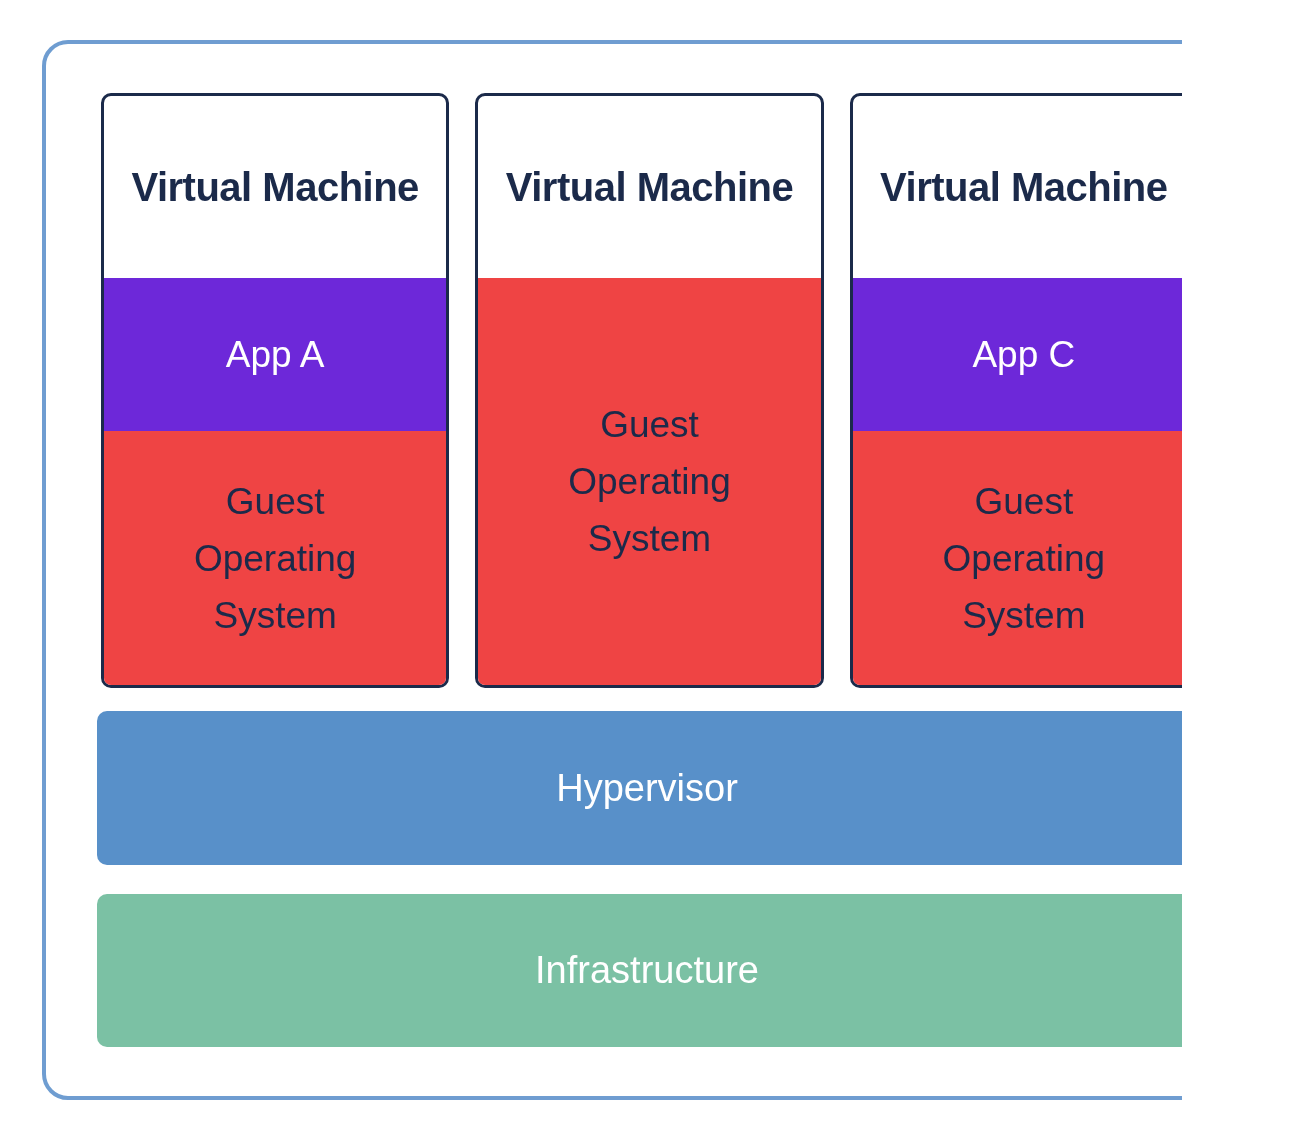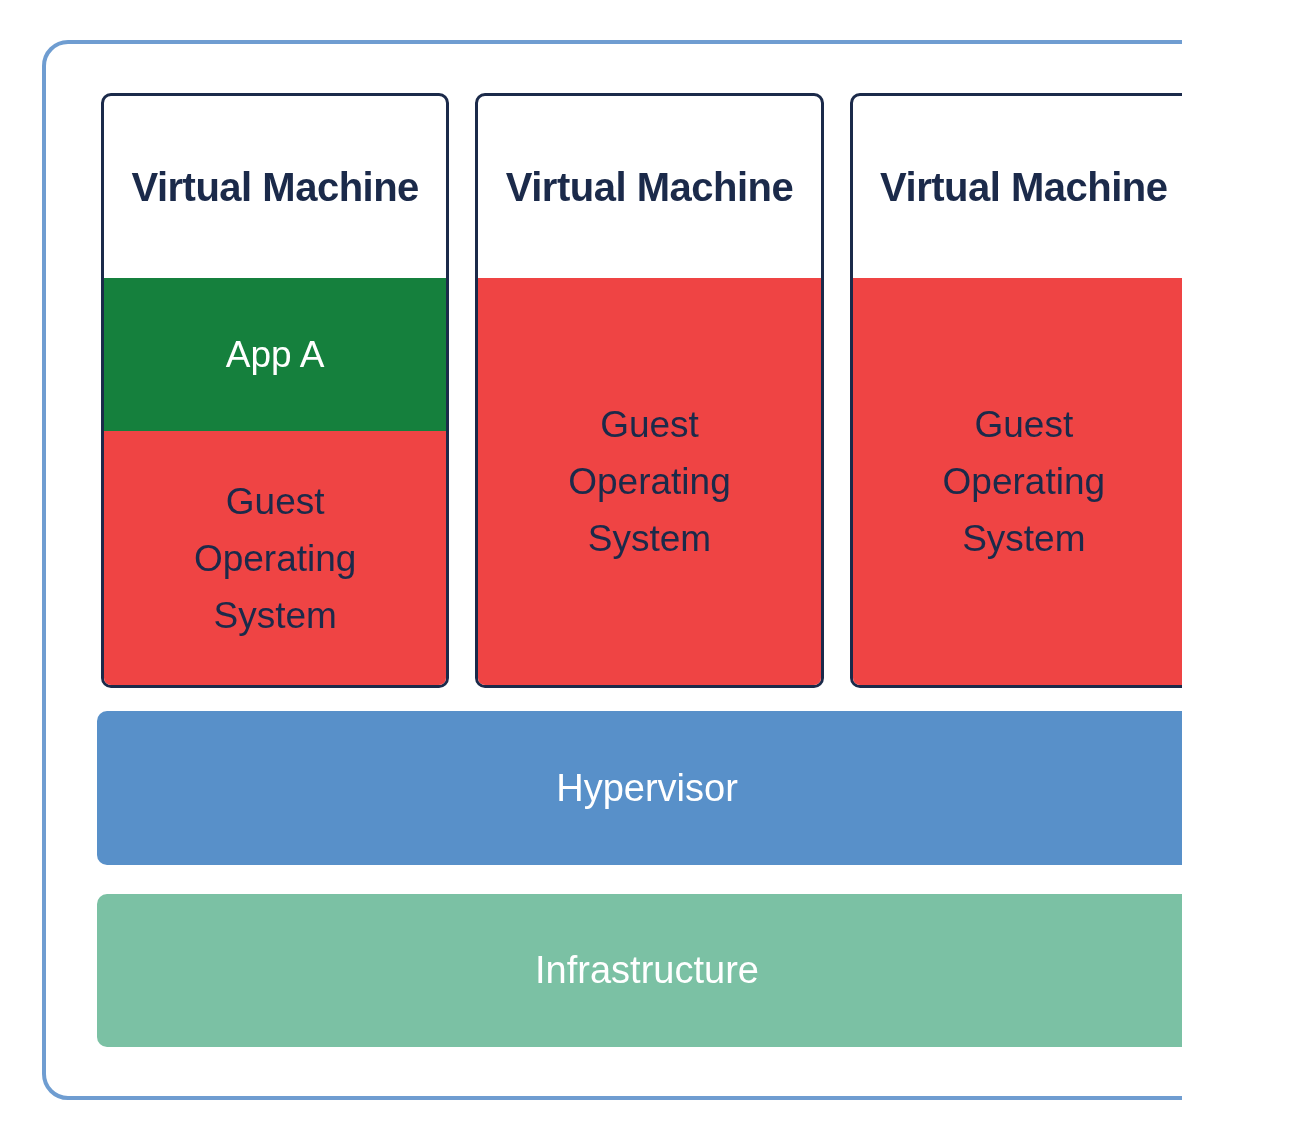--- a/index.html
+++ b/index.html
@@ -53,21 +53,21 @@
     align-items: center;
     justify-content: center;
     font-size: 40px;
     font-weight: 700;
     color: #1B2A4A;
     letter-spacing: -0.5px;
     white-space: nowrap;
   }
   .vm-app {
     flex: 0 0 153px;
-    background: #15803d;
+    background: #6d28d9;
     display: flex;
     align-items: center;
     justify-content: center;
     font-size: 37px;
     color: #ffffff;
   }
   .vm-os {
     flex: 1 1 auto;
     background: #ef4444;
     display: flex;
@@ -120,20 +120,21 @@
         </div>
       </div>
       <div class="vm">
         <div class="vm-title">Virtual Machine</div>
         <div class="vm-os">
           <span class="os-text">Guest Operating System</span>
         </div>
       </div>
       <div class="vm">
         <div class="vm-title">Virtual Machine</div>
+        <div class="vm-app">App C</div>
         <div class="vm-os">
           <span class="os-text">Guest Operating System</span>
         </div>
       </div>
     </div>
 
     <div class="layer layer-infrastructure" style="left:51px; top:850px;">Infrastructure</div>
 
     <div class="layer layer-hypervisor" style="left:51px; top:667px;">Hypervisor</div>
 

